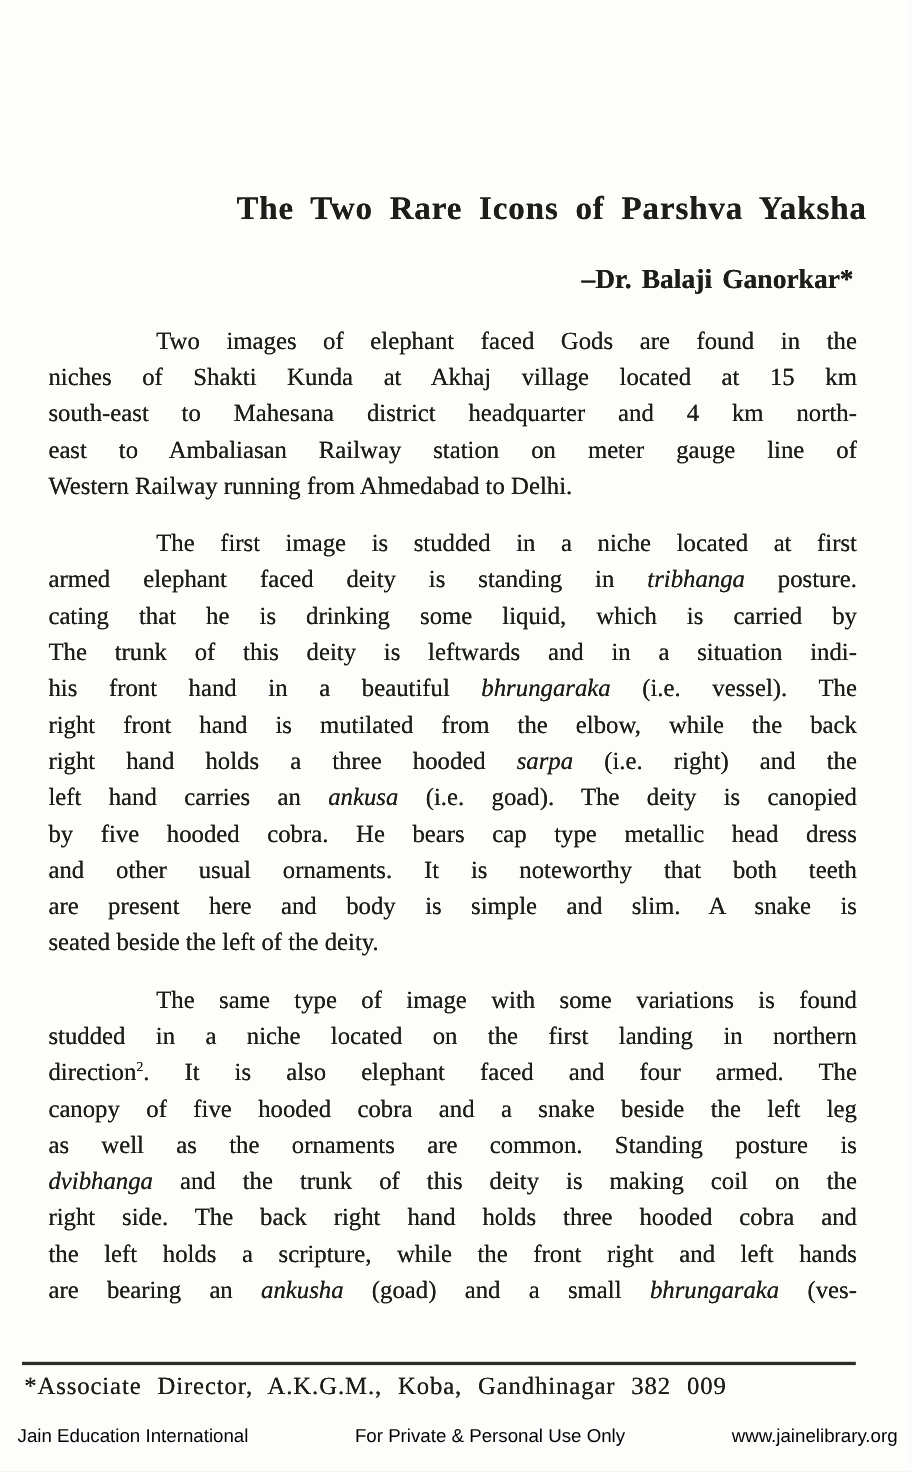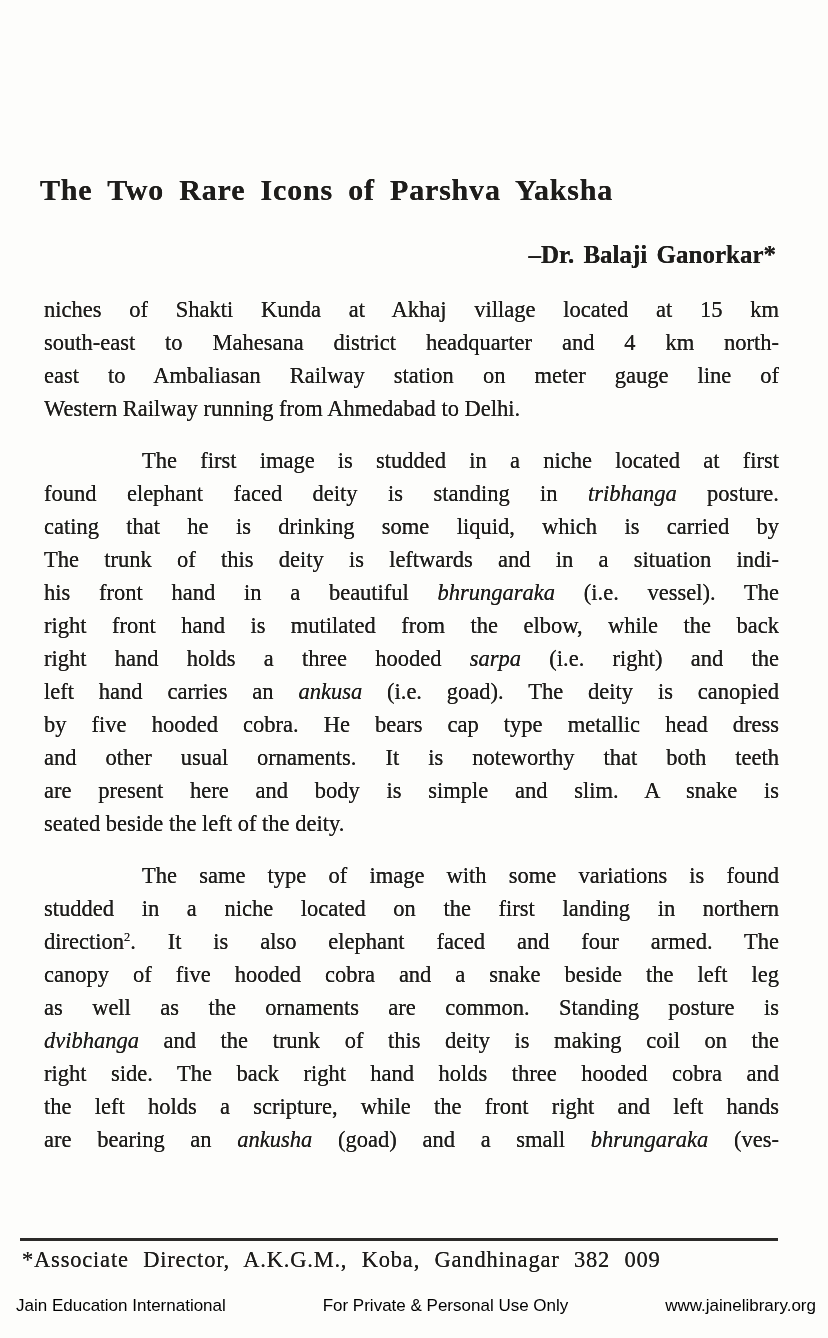--- a/index.html
+++ b/index.html
@@ -10,21 +10,21 @@
     margin: 0 auto;
     background: #fdfdfb;
     box-sizing: border-box;
     padding-top: 172px;
     font-family: "Liberation Serif", "DejaVu Serif", serif;
     color: #1e1d1b;
     overflow: hidden;
   }
   .title {
     margin: 0 40px;
-    text-align: left;
+    text-align: right;
     font-size: 30px;
     font-weight: bold;
     letter-spacing: 0.8px;
     word-spacing: 7px;
     line-height: 35px;
     text-shadow: 0 0 0.5px currentColor;
   }
   .byline {
     margin: 33px 52px 0 0;
     text-align: right;
@@ -86,28 +86,29 @@
   }
 </style>
 </head>
 <body>
 
 <div class="page">
   <h1 class="title">The Two Rare Icons of Parshva Yaksha</h1>
   <div class="byline">–Dr. Balaji Ganorkar*</div>
   <div class="body">
       <div class="para">
+        <div class="line indent"><span>Two images of elephant faced Gods are found in the</span></div>
         <div class="line"><span>niches of Shakti Kunda at Akhaj village located at 15 km</span></div>
         <div class="line"><span>south-east to Mahesana district headquarter and 4 km north-</span></div>
         <div class="line"><span>east to Ambaliasan Railway station on meter gauge line of</span></div>
         <div class="line end"><span>Western Railway running from Ahmedabad to Delhi.</span></div>
       </div>
       <div class="para">
         <div class="line indent"><span>The first image is studded in a niche located at first</span></div>
-        <div class="line"><span>found elephant faced deity is standing in </span><i>tribhanga</i><span> posture.</span></div>
+        <div class="line"><span>armed elephant faced deity is standing in </span><i>tribhanga</i><span> posture.</span></div>
         <div class="line"><span>cating that he is drinking some liquid, which is carried by</span></div>
         <div class="line"><span>The trunk of this deity is leftwards and in a situation indi-</span></div>
         <div class="line"><span>his front hand in a beautiful </span><i>bhrungaraka</i><span> (i.e. vessel). The</span></div>
         <div class="line"><span>right front hand is mutilated from the elbow, while the back</span></div>
         <div class="line"><span>right hand holds a three hooded </span><i>sarpa</i><span> (i.e. right) and the</span></div>
         <div class="line"><span>left hand carries an </span><i>ankusa</i><span> (i.e. goad). The deity is canopied</span></div>
         <div class="line"><span>by five hooded cobra. He bears cap type metallic head dress</span></div>
         <div class="line"><span>and other usual ornaments. It is noteworthy that both teeth</span></div>
         <div class="line"><span>are present here and body is simple and slim. A snake is</span></div>
         <div class="line end"><span>seated beside the left of the deity.</span></div>

